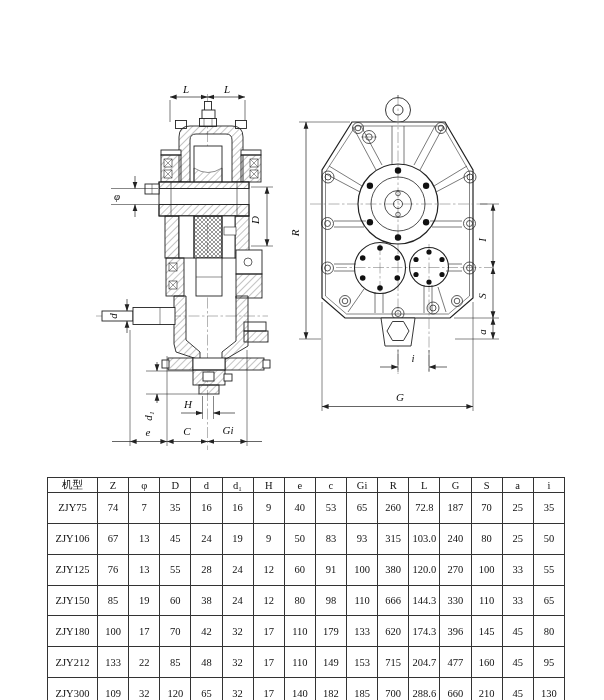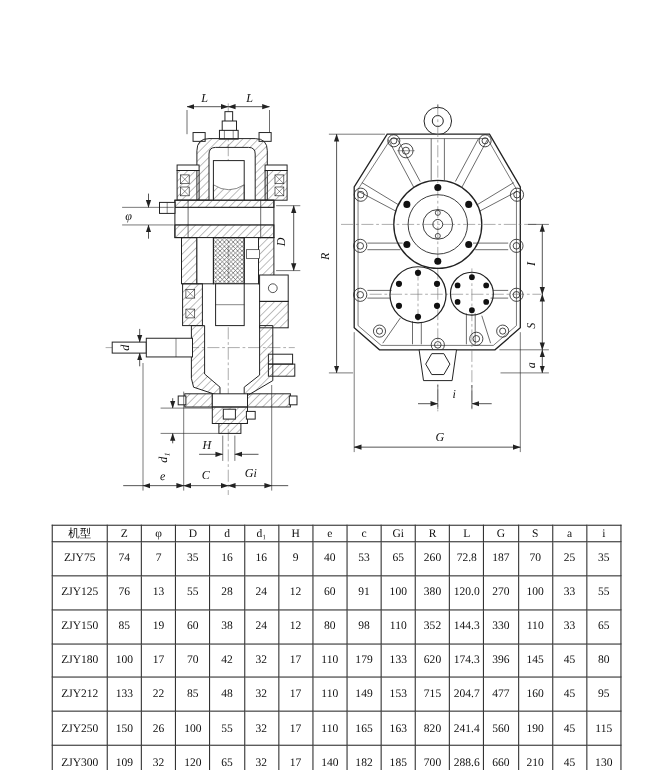--- a/index.html
+++ b/index.html
@@ -396,20 +396,38 @@
             <td>53</td>
             <td>65</td>
             <td>260</td>
             <td>72.8</td>
             <td>187</td>
             <td>70</td>
             <td>25</td>
             <td>35</td>
           </tr>
           <tr>
+            <td>ZJY106</td>
+            <td>67</td>
+            <td>13</td>
+            <td>45</td>
+            <td>24</td>
+            <td>19</td>
+            <td>9</td>
+            <td>50</td>
+            <td>83</td>
+            <td>93</td>
+            <td>315</td>
+            <td>103.0</td>
+            <td>240</td>
+            <td>80</td>
+            <td>25</td>
+            <td>50</td>
+          </tr>
+          <tr>
             <td>ZJY125</td>
             <td>76</td>
             <td>13</td>
             <td>55</td>
             <td>28</td>
             <td>24</td>
             <td>12</td>
             <td>60</td>
             <td>91</td>
             <td>100</td>
@@ -424,21 +442,21 @@
             <td>ZJY150</td>
             <td>85</td>
             <td>19</td>
             <td>60</td>
             <td>38</td>
             <td>24</td>
             <td>12</td>
             <td>80</td>
             <td>98</td>
             <td>110</td>
-            <td>352</td>
+            <td>666</td>
             <td>144.3</td>
             <td>330</td>
             <td>110</td>
             <td>33</td>
             <td>65</td>
           </tr>
           <tr>
             <td>ZJY180</td>
             <td>100</td>
             <td>17</td>
@@ -468,38 +486,20 @@
             <td>149</td>
             <td>153</td>
             <td>715</td>
             <td>204.7</td>
             <td>477</td>
             <td>160</td>
             <td>45</td>
             <td>95</td>
           </tr>
           <tr>
-            <td>ZJY250</td>
-            <td>150</td>
-            <td>26</td>
-            <td>100</td>
-            <td>55</td>
-            <td>32</td>
-            <td>17</td>
-            <td>110</td>
-            <td>165</td>
-            <td>163</td>
-            <td>820</td>
-            <td>241.4</td>
-            <td>560</td>
-            <td>190</td>
-            <td>45</td>
-            <td>115</td>
-          </tr>
-          <tr>
             <td>ZJY300</td>
             <td>109</td>
             <td>32</td>
             <td>120</td>
             <td>65</td>
             <td>32</td>
             <td>17</td>
             <td>140</td>
             <td>182</td>
             <td>185</td>

